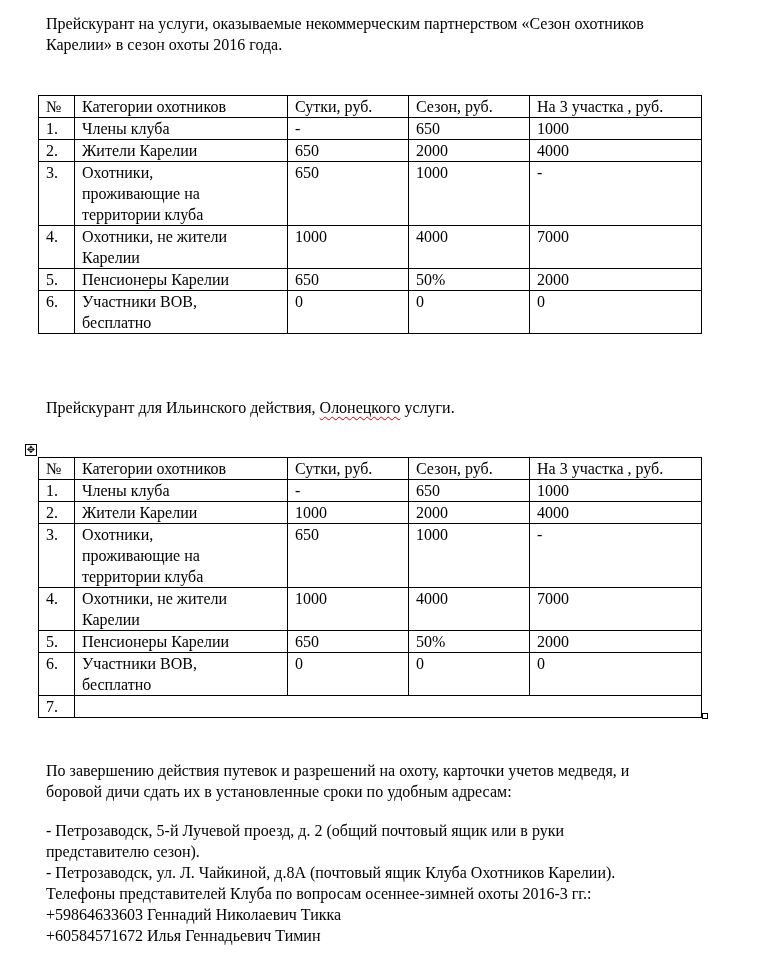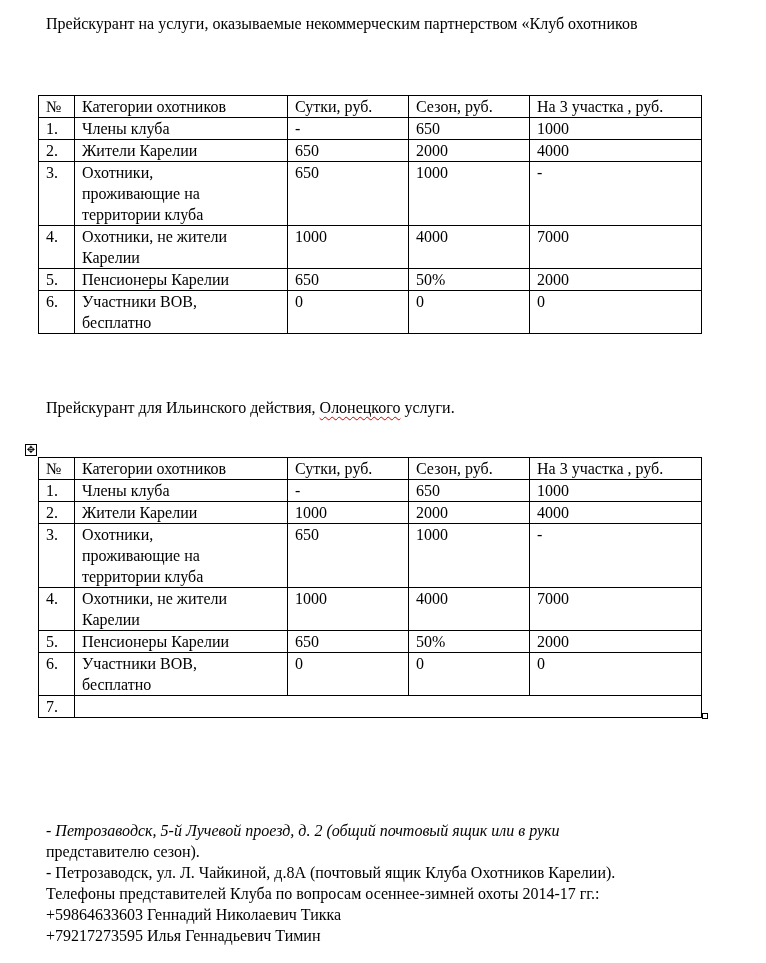--- a/index.html
+++ b/index.html
@@ -57,21 +57,22 @@
       left: 702px; top: 713px;
       width: 6px; height: 6px;
       border: 1px solid #000;
       background: #fff;
     }
   </style>
 </head>
 <body>
 
 <div class="para" style="top:13px;">
-  <div>Прейскурант на услуги, оказываемые некоммерческим партнерством «Клуб охотников</div>
+  <div>Прейскурант на услуги, оказываемые некоммерческим партнерством «Сезон охотников</div>
+  <div>Карелии» в сезон охоты 2016 года.</div>
 </div>
 
 <table class="price" style="top:95px;">
   <colgroup>
       <col class="c-no">
       <col class="c-cat">
       <col class="c-day">
       <col class="c-season">
       <col class="c-three">
     </colgroup>
@@ -195,22 +196,24 @@
   <tr>
     <td>7.</td>
     <td colspan="4"></td>
   </tr>
 </tbody>
   </table>
 
 <div class="resize-handle"></div>
 
 <div class="para" style="top:760px;">
+  <div>По завершению действия путевок и разрешений на охоту, карточки учетов медведя, и</div>
+  <div>боровой дичи сдать их в установленные сроки по удобным адресам:</div>
 </div>
 
 <div class="para" style="top:820px;">
-  <div style="font-weight:normal;font-style:italic;">- Петрозаводск, 5-й Лучевой проезд, д. 2 (общий почтовый ящик или в руки</div>
+  <div style="font-weight:normal;">- Петрозаводск, 5-й Лучевой проезд, д. 2 (общий почтовый ящик или в руки</div>
   <div>представителю сезон).</div>
   <div>- Петрозаводск, ул. Л. Чайкиной, д.8А (почтовый ящик Клуба Охотников Карелии).</div>
-  <div>Телефоны представителей Клуба по вопросам осеннее-зимней охоты 2014-17 гг.:</div>
+  <div>Телефоны представителей Клуба по вопросам осеннее-зимней охоты 2016-3 гг.:</div>
   <div>+59864633603 Геннадий Николаевич Тикка</div>
-  <div>+79217273595 Илья Геннадьевич Тимин</div>
+  <div>+60584571672 Илья Геннадьевич Тимин</div>
 </div>
 
 </body></html>

